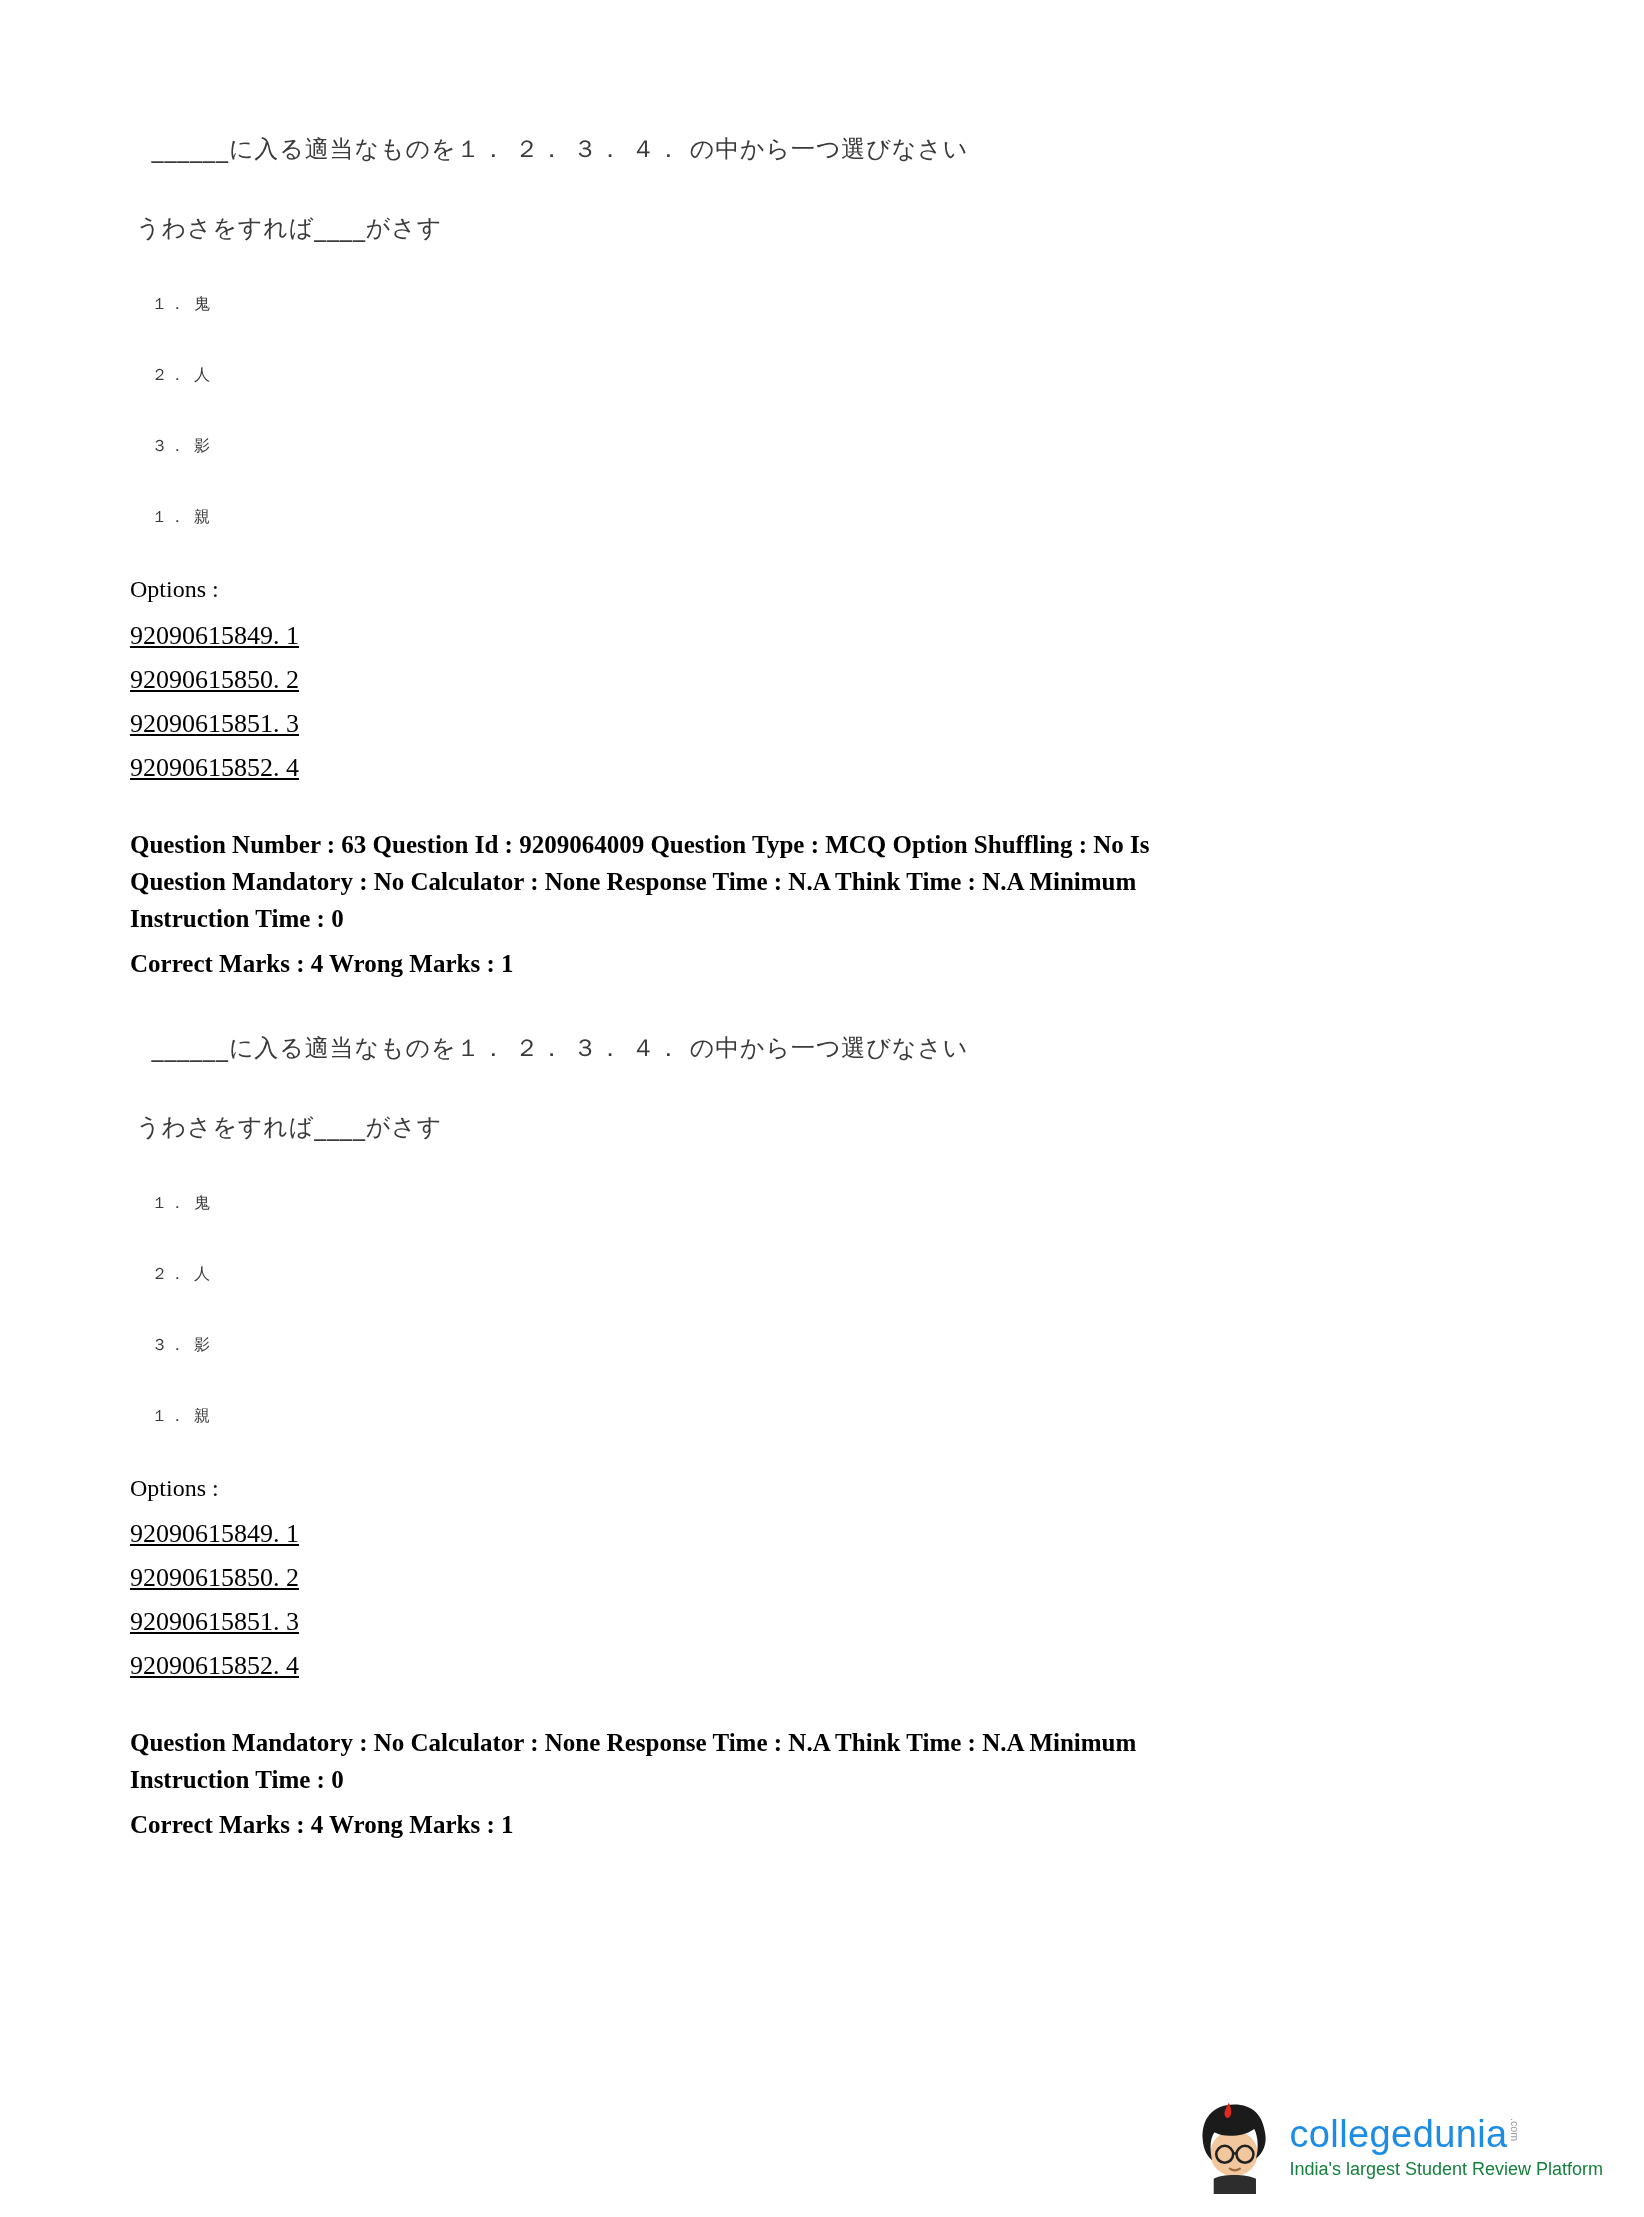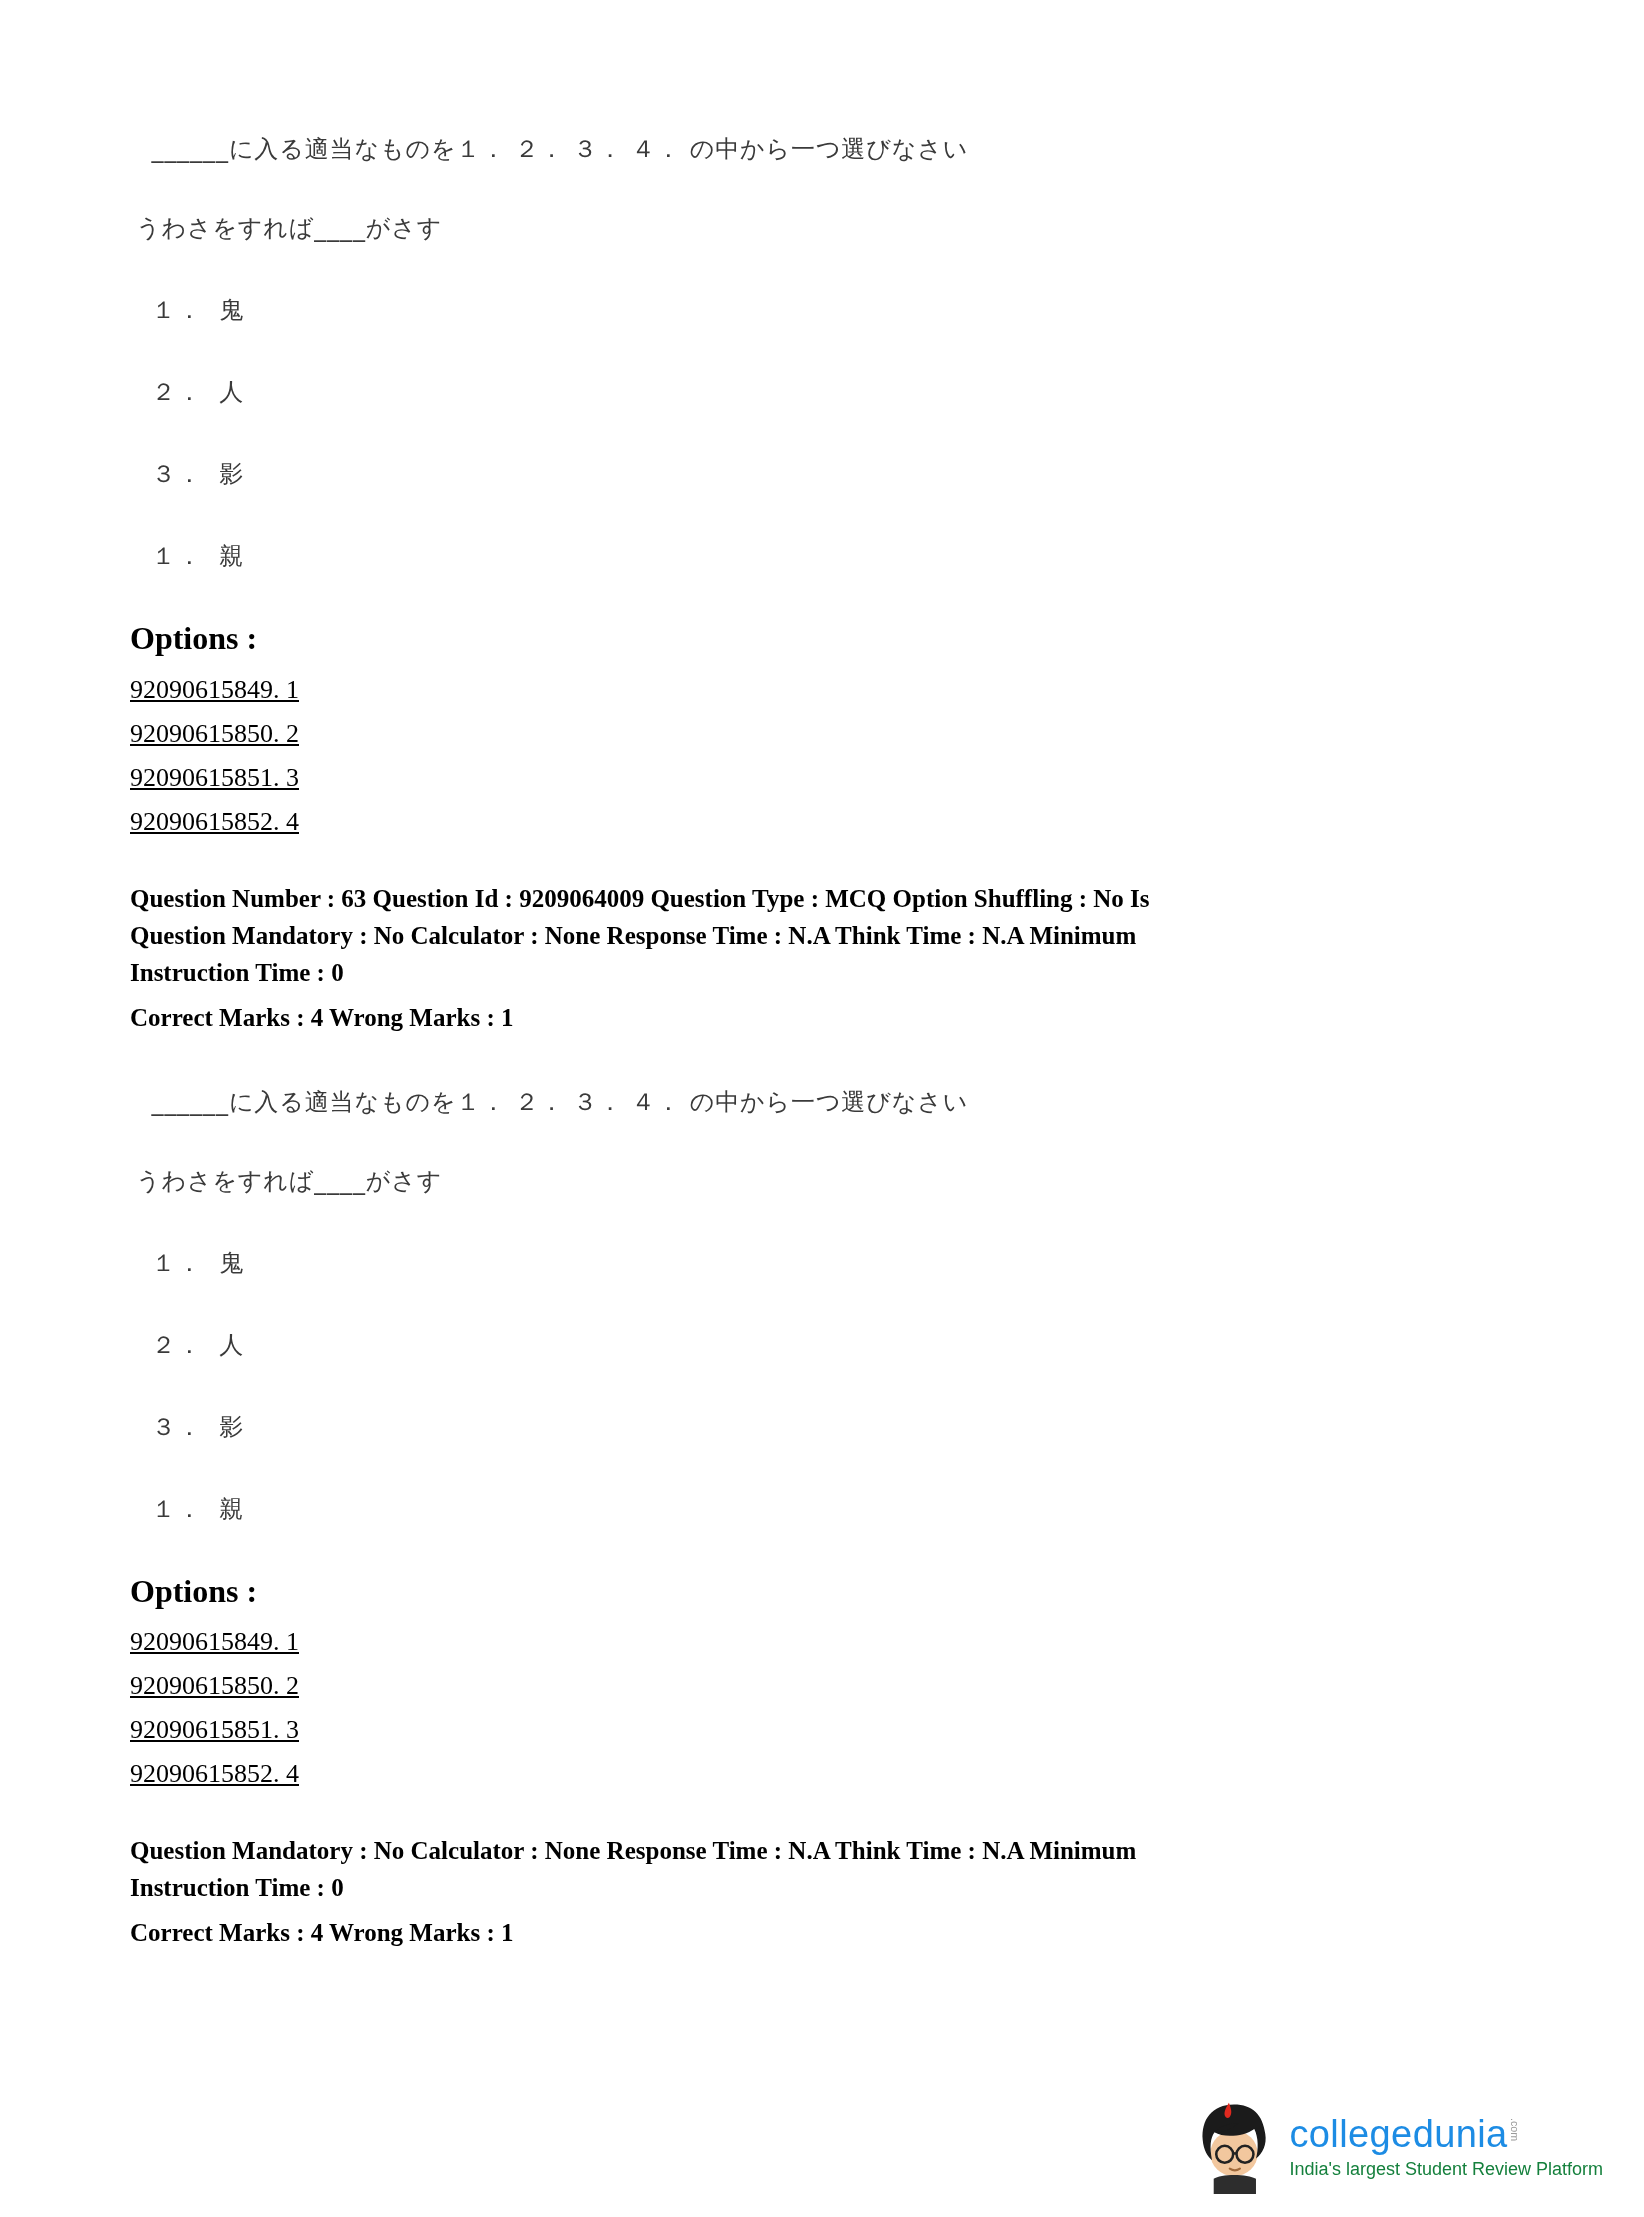--- a/index.html
+++ b/index.html
@@ -15,23 +15,23 @@
   .content {
     position: absolute;
     top: 0; left: 0;
     width: 100%;
     padding: 133px 64px 0 130px;
   }
   
   .jp { font-family: "DejaVu Sans", sans-serif; color: #3a3a3a; }
   .jp-instruction { font-size: 24px; margin-left: 21.5px; letter-spacing: 0.9px; }
   .jp-prompt { font-size: 24px; margin-left: 6px; margin-top: 47px; letter-spacing: 0.9px; }
-  .jp-choice { font-size: 24px; margin-left: 21.5px; margin-top: 50px; letter-spacing: 1.8px; font-family: Liberation Mono, monospace; }
+  .jp-choice { font-size: 16px; margin-left: 21.5px; margin-top: 50px; letter-spacing: 1.8px; }
   
-  .options-label { font-weight: bold; font-size: 32px; margin-top: 48px; }
+  .options-label { font-weight: normal; font-size: 24px; margin-top: 48px; }
   .options-list { margin-top: 10.7px; }
   .option-line { font-size: 26px; line-height: 44px; text-decoration: underline; }
   
   .meta { margin-top: 36px; }
   .meta-line { font-weight: bold; font-size: 25px; line-height: 37px; }
   .marks-line { font-weight: bold; font-size: 25px; line-height: 37px; margin-top: 8px; }
   .block2 { margin-top: 50px; }
   
   .footer {
     position: absolute;

